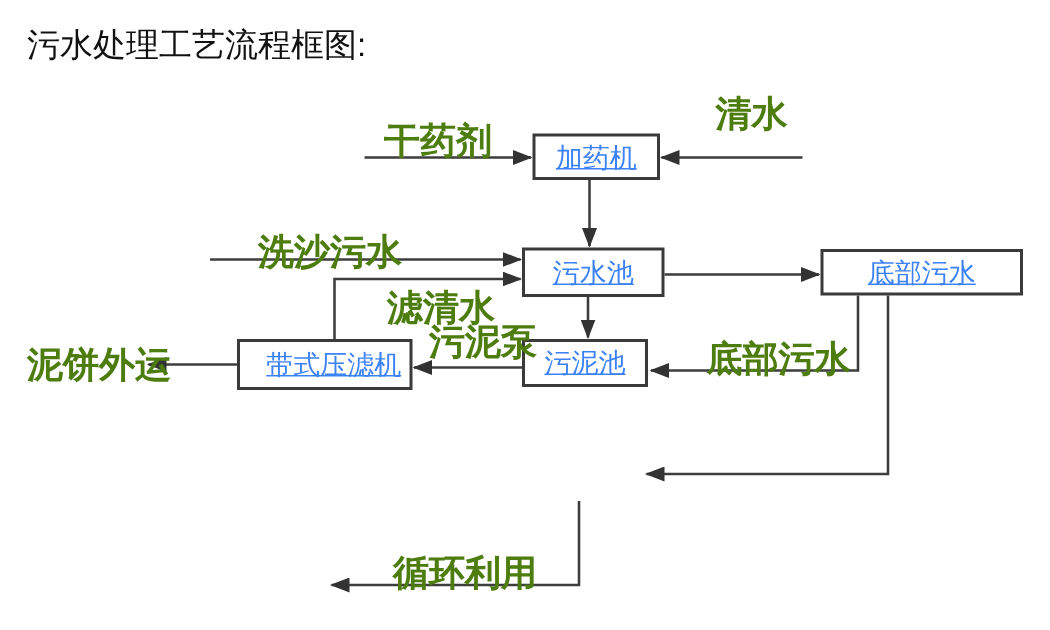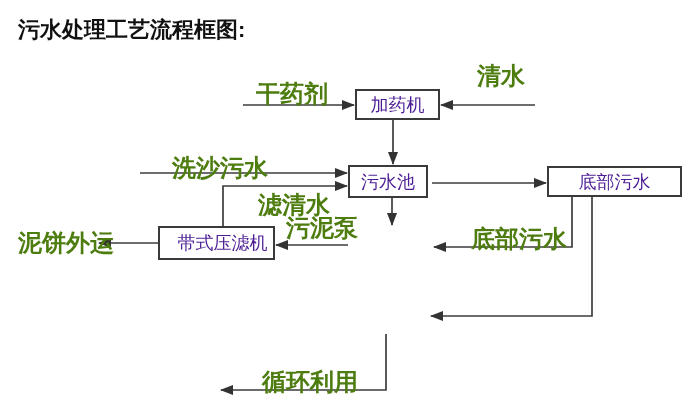--- a/index.html
+++ b/index.html
@@ -14,37 +14,38 @@
     background: #ffffff;
     font-family: "Liberation Sans", "DejaVu Sans", sans-serif;
     color: #1a1a1a;
     overflow: hidden;
   }
   .title {
     position: absolute;
     left: 18px;
     top: 15px;
     font-size: 22px;
-    font-weight: bold;
+    font-weight: normal;
     letter-spacing: 0px;
     color: #111;
     white-space: nowrap;
   }
   .node {
     position: absolute;
     box-sizing: border-box;
     border: 2px solid #3a3a3a;
     background: #ffffff;
     display: flex;
     align-items: center;
     justify-content: center;
     font-size: 18px;
-    color: #4c1d95;
+    color: #3b82f6;
     white-space: nowrap;
     z-index: 2;
+    text-decoration: underline;
   }
   .flow-label {
     position: absolute;
     font-size: 24px;
     color: #4d7c0f;
     white-space: nowrap;
     z-index: 3;
     background: transparent;
     font-weight: bold;
   }
@@ -82,23 +83,24 @@
     <line x1="432" y1="183" x2="546" y2="183" marker-end="url(#arrow)"></line>
     <line x1="392" y1="197" x2="392" y2="225" marker-end="url(#arrow)"></line>
     <line x1="348" y1="245" x2="276" y2="245" marker-end="url(#arrow)"></line>
     <line x1="158" y1="243" x2="99" y2="243" marker-end="url(#arrow)"></line>
     <polyline points="572,196 572,247 434,247" marker-end="url(#arrow)"></polyline>
     <polyline points="592,196 592,316 431,316" marker-end="url(#arrow)"></polyline>
     <polyline points="386,334 386,390 221,390" marker-end="url(#arrow)"></polyline>
   </svg>
 
   <div class="node" style="left:355px; top:89px;  width:85px;  height:31px;">加药机</div>
-  <div class="node" style="left:348px; top:165px; width:80px;  height:33px;">污水池</div>
+  <div class="node" style="left:348px; top:165px; width:95px;  height:33px;">污水池</div>
   <div class="node" style="left:547px; top:166px; width:135px; height:31px;">底部污水</div>
   <div class="node" style="left:158px; top:226px; width:117px; height:34px;padding-left:12px;">带式压滤机</div>
+  <div class="node" style="left:348px; top:226px; width:84px;  height:32px;">污泥池</div>
 
   <div class="flow-label" style="left:256px; top:78px;">干药剂</div>
   <div class="flow-label" style="left:477px; top:60px;">清水</div>
   <div class="flow-label" style="left:172px; top:152px;">洗沙污水</div>
   <div class="flow-label" style="left:258px; top:189px;">滤清水</div>
   <div class="flow-label" style="left:18px;  top:227px;">泥饼外运</div>
   <div class="flow-label" style="left:286px; top:212px;">污泥泵</div>
   <div class="flow-label" style="left:471px; top:223px;">底部污水</div>
   <div class="flow-label" style="left:262px; top:366px;">循环利用</div>
 

